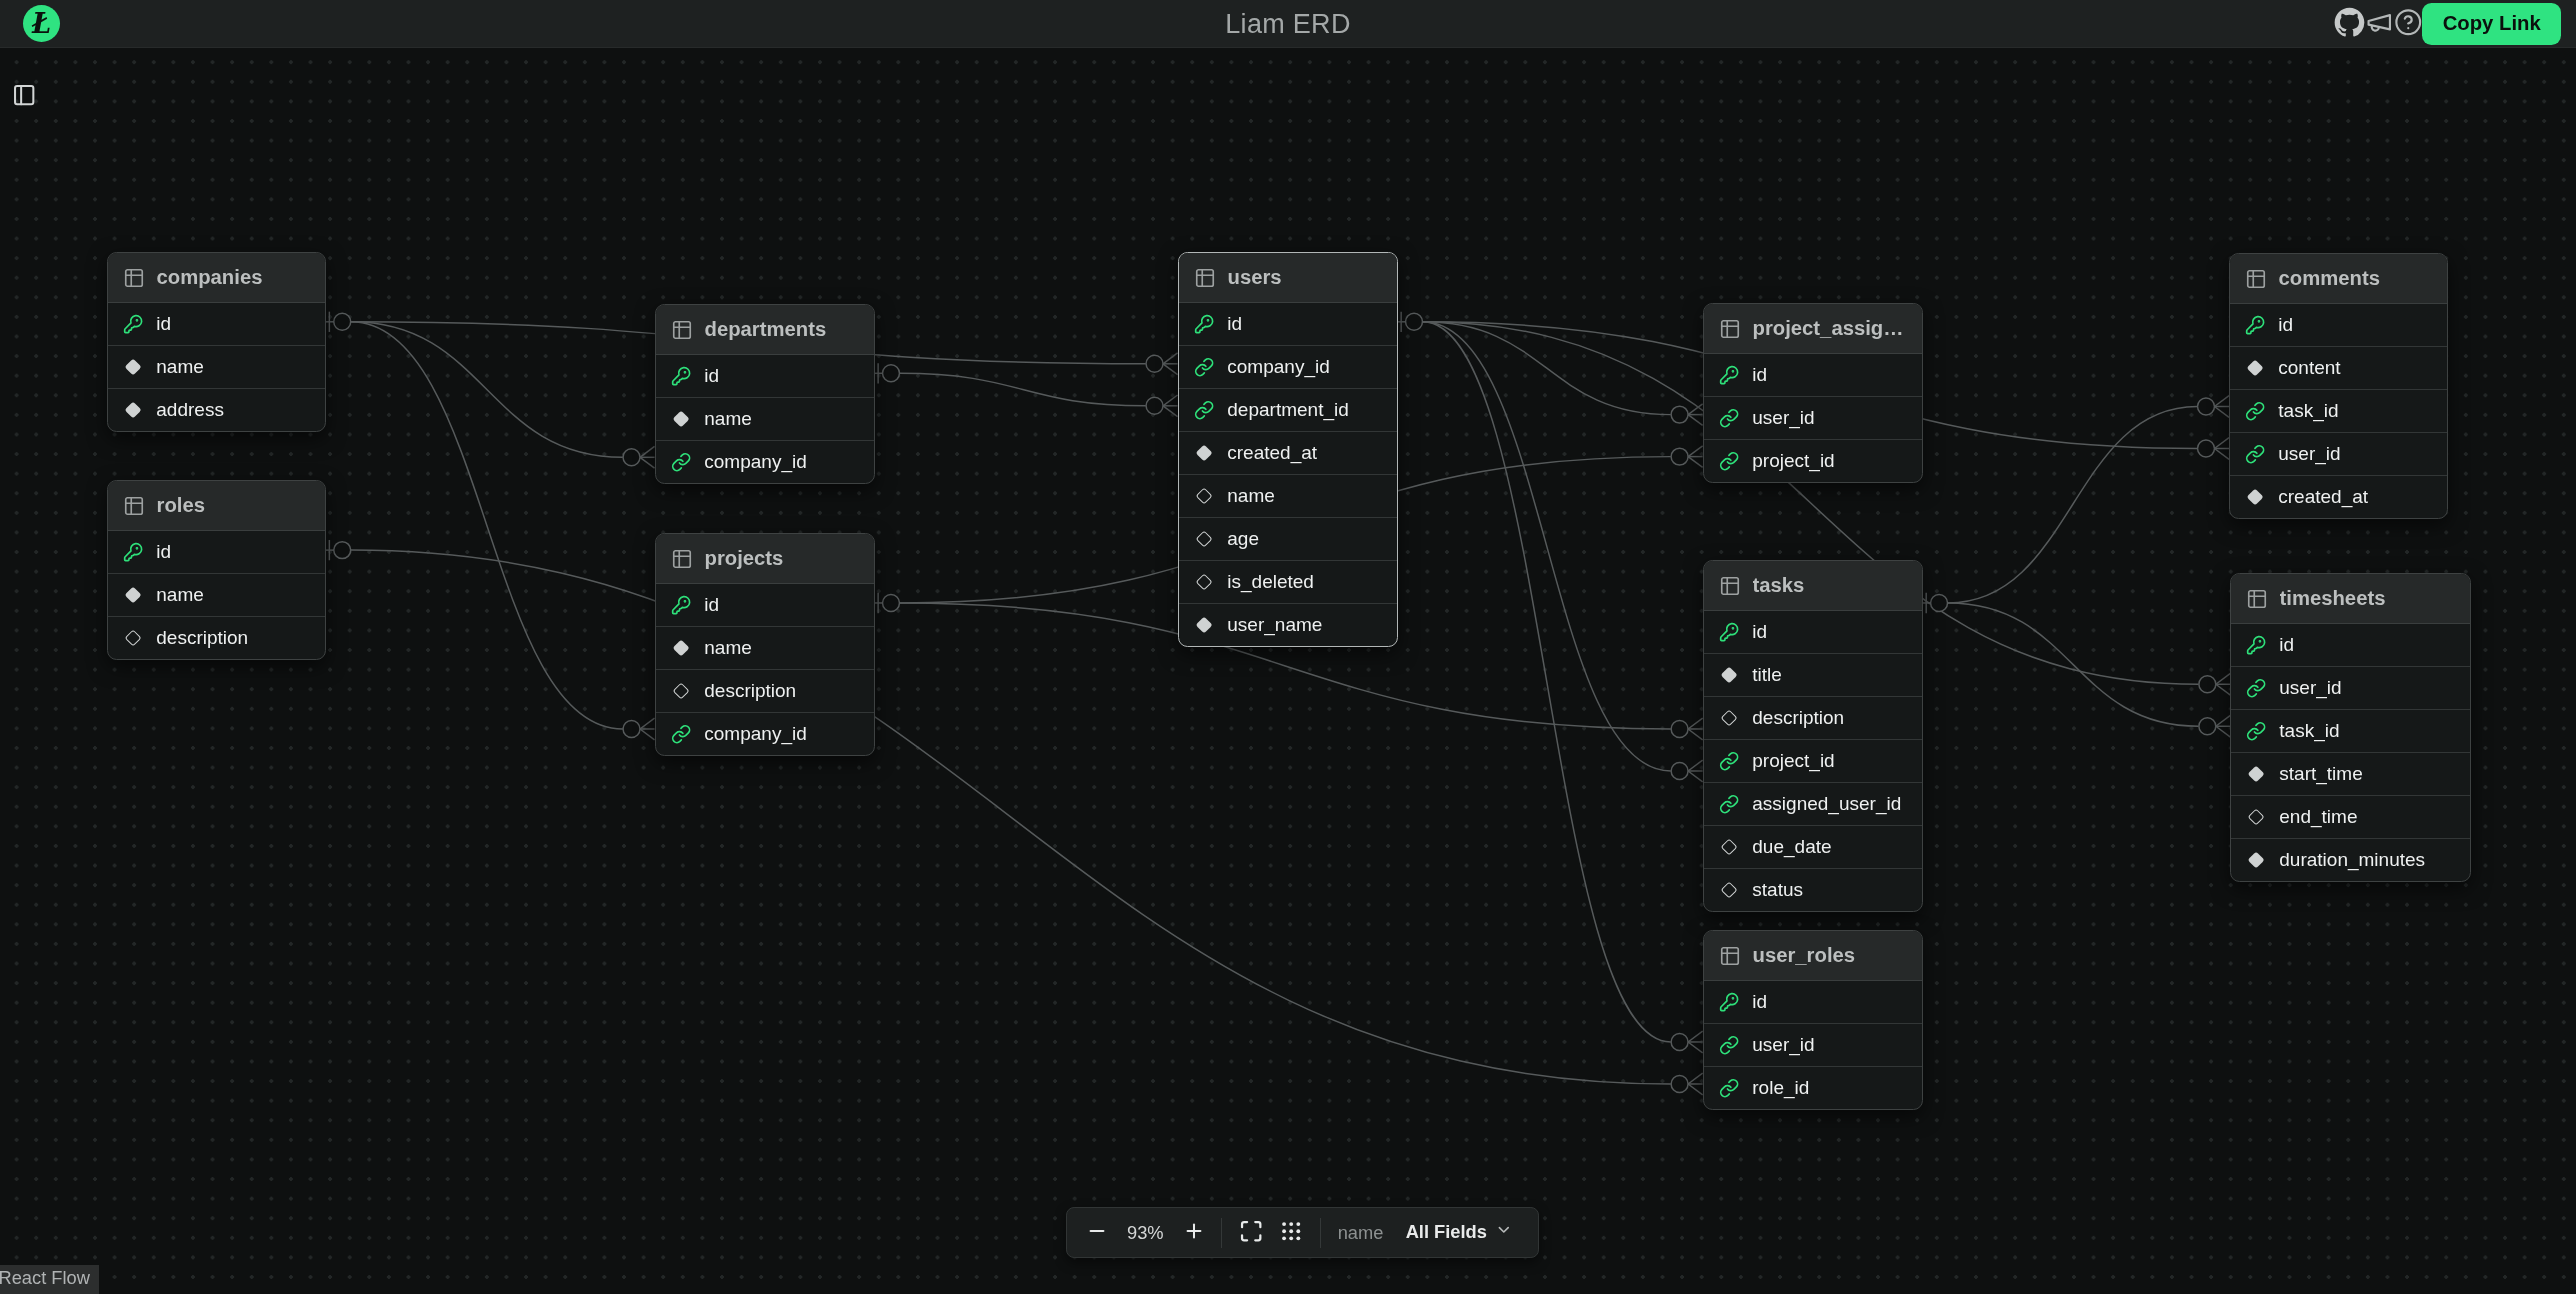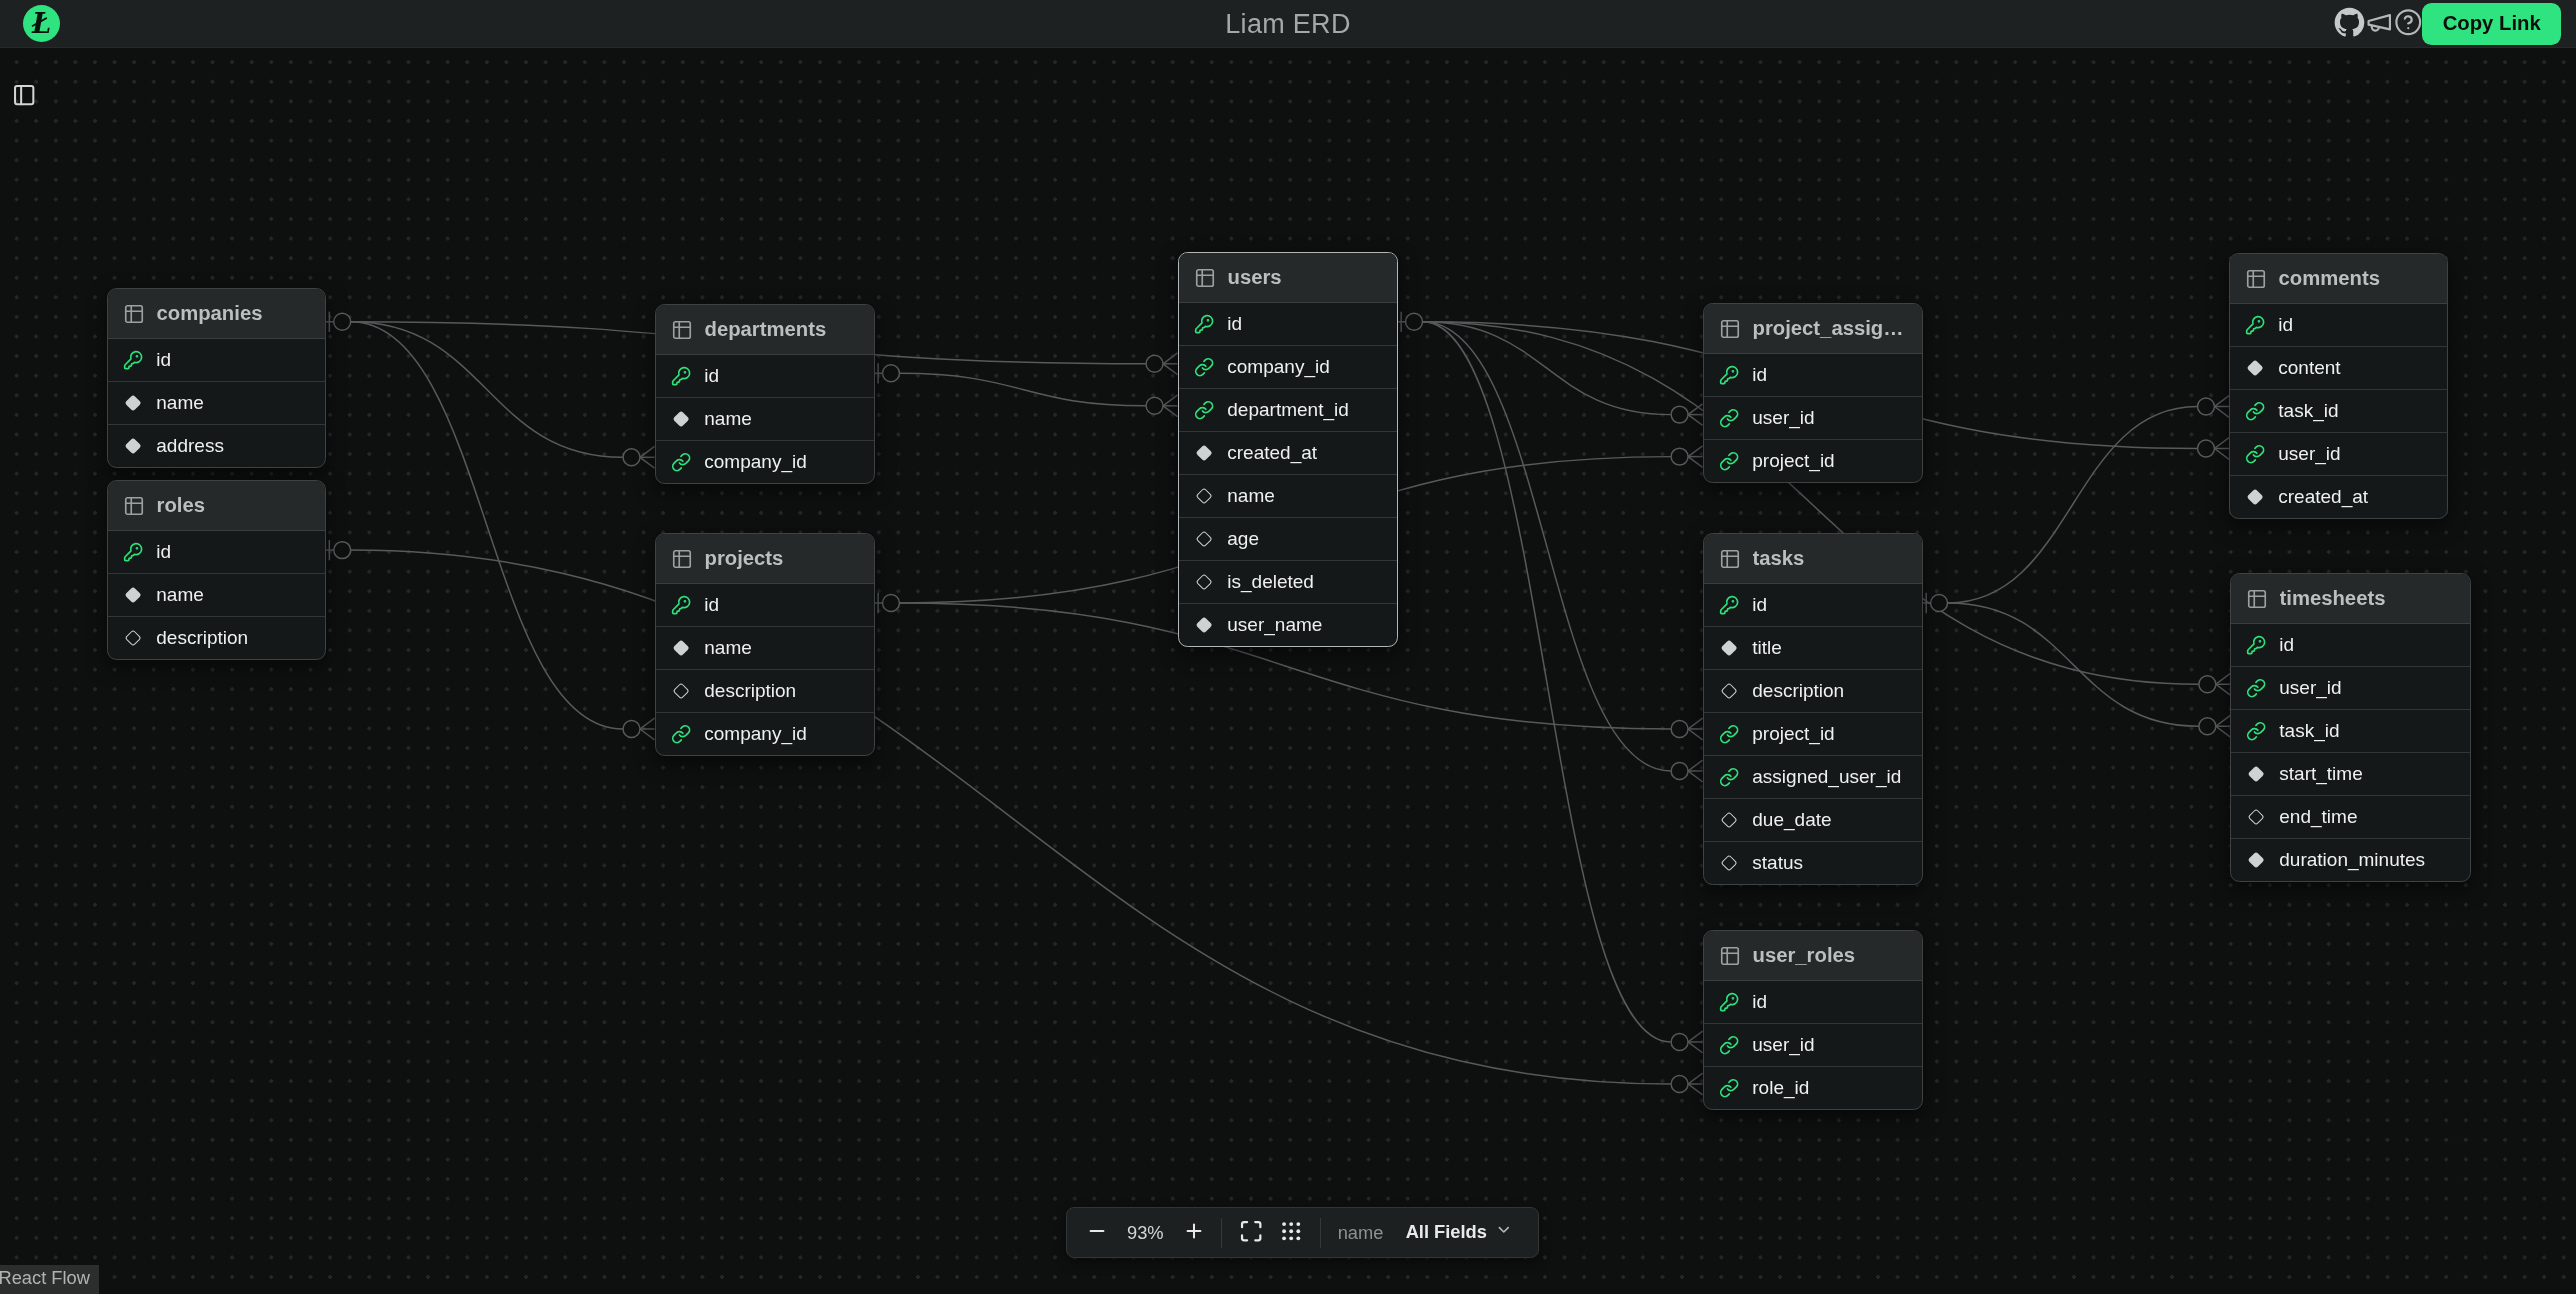--- a/index.html
+++ b/index.html
@@ -216,21 +216,21 @@
     </g>
     <g>
       <circle cx="3258" cy="1072" r="12.5" fill="#0e1010" stroke="#565a5b" stroke-width="2.2"></circle>
       <line x1="3270.5" y1="1072" x2="3292" y2="1056" stroke="#565a5b" stroke-width="2.2"></line>
       <line x1="3270.5" y1="1072" x2="3292" y2="1072" stroke="#565a5b" stroke-width="2.2"></line>
       <line x1="3270.5" y1="1072" x2="3292" y2="1088" stroke="#565a5b" stroke-width="2.2"></line>
     </g>
   </svg>
 
 <div id="tables-root">
-    <div class="erd-table" style="left: 107px; top: 252px; width: 217px; margin-top: 36px;">
+    <div class="erd-table" style="left: 107px; top: 252px; width: 217px;">
       <div class="t-header">
         <span style="display: flex;">
           <svg width="22" height="22" viewBox="0 0 24 24" fill="none" stroke="#9da1a1" stroke-width="1.8" stroke-linecap="round" stroke-linejoin="round" xmlns="http://www.w3.org/2000/svg">
             <path d="M9 3H5a2 2 0 0 0-2 2v4m6-6h10a2 2 0 0 1 2 2v4M9 3v18m0 0h10a2 2 0 0 0 2-2V9M9 21H5a2 2 0 0 1-2-2V9m0 0h18"></path>
           </svg>
         </span>
         <span class="t-title">companies</span>
       </div>
       <div class="t-row">
         <span class="row-icon">
@@ -456,21 +456,21 @@
       <div class="t-row">
         <span class="row-icon">
           <svg width="20.3" height="20.3" viewBox="0 0 24 24" fill="none" stroke="#2ee07a" stroke-width="2" stroke-linecap="round" stroke-linejoin="round" xmlns="http://www.w3.org/2000/svg">
             <path d="M10 13a5 5 0 0 0 7.54.54l3-3a5 5 0 0 0-7.07-7.07l-1.72 1.71"></path>
             <path d="M14 11a5 5 0 0 0-7.54-.54l-3 3a5 5 0 0 0 7.07 7.07l1.71-1.71"></path>
           </svg>
         </span>
         <span>project_id</span>
       </div>
     </div>
-    <div class="erd-table" style="left: 1703px; top: 533px; width: 218px;">
+    <div class="erd-table" style="left: 1703px; top: 560px; width: 218px;">
       <div class="t-header">
         <span style="display: flex;">
           <svg width="22" height="22" viewBox="0 0 24 24" fill="none" stroke="#9da1a1" stroke-width="1.8" stroke-linecap="round" stroke-linejoin="round" xmlns="http://www.w3.org/2000/svg">
             <path d="M9 3H5a2 2 0 0 0-2 2v4m6-6h10a2 2 0 0 1 2 2v4M9 3v18m0 0h10a2 2 0 0 0 2-2V9M9 21H5a2 2 0 0 1-2-2V9m0 0h18"></path>
           </svg>
         </span>
         <span class="t-title">tasks</span>
       </div>
       <div class="t-row">
         <span class="row-icon">

